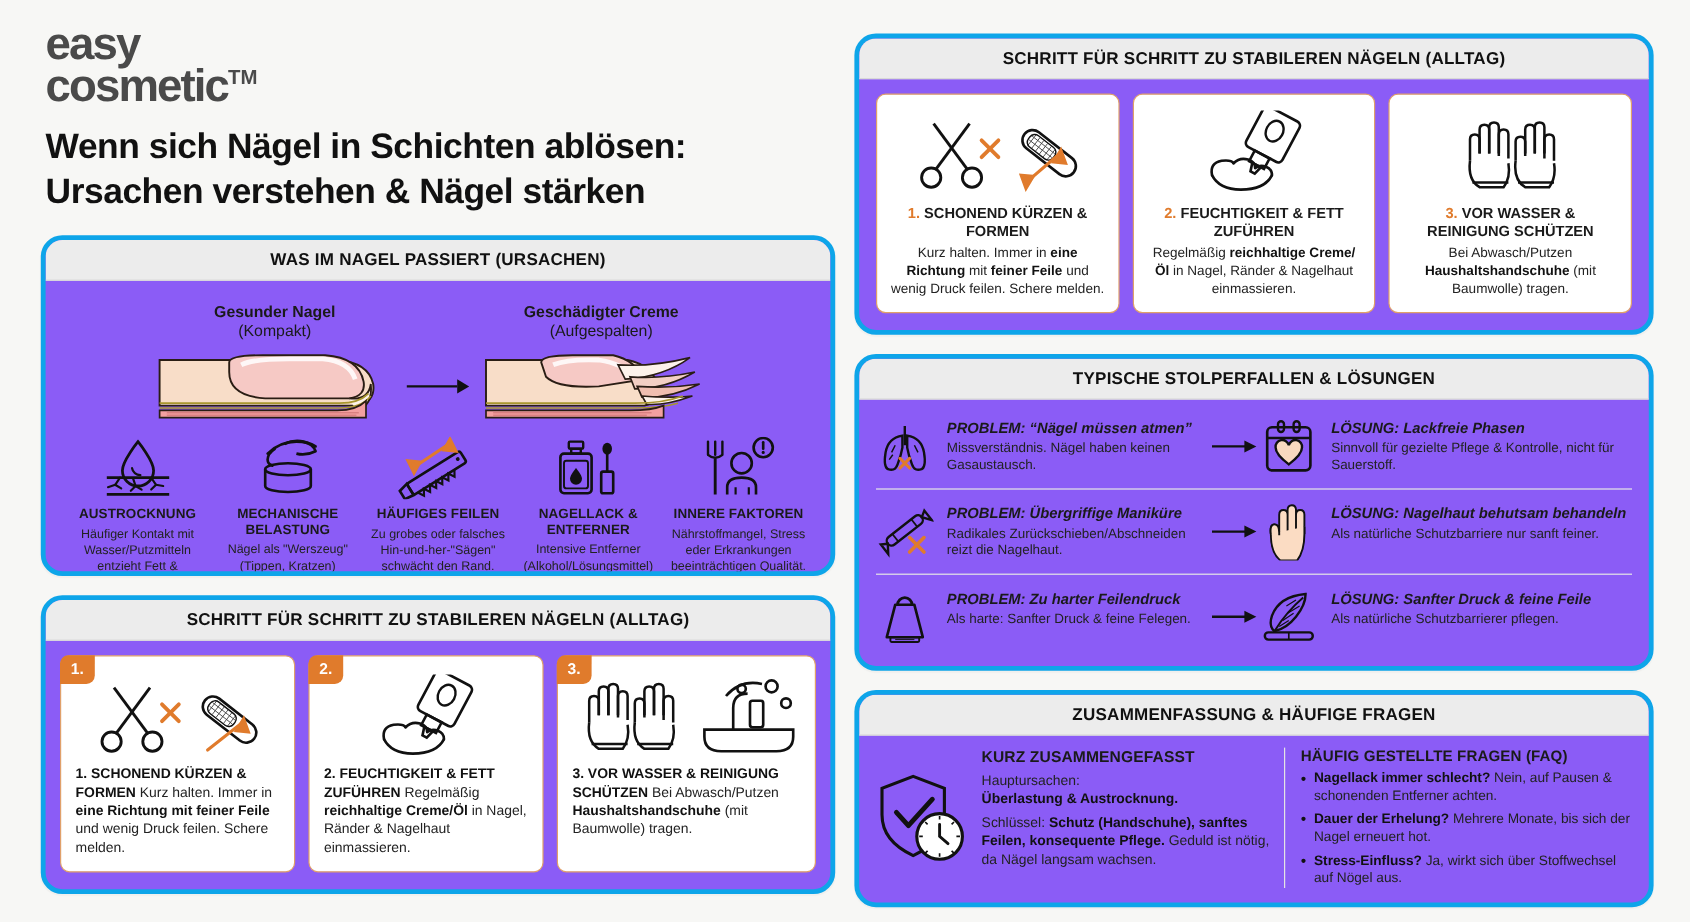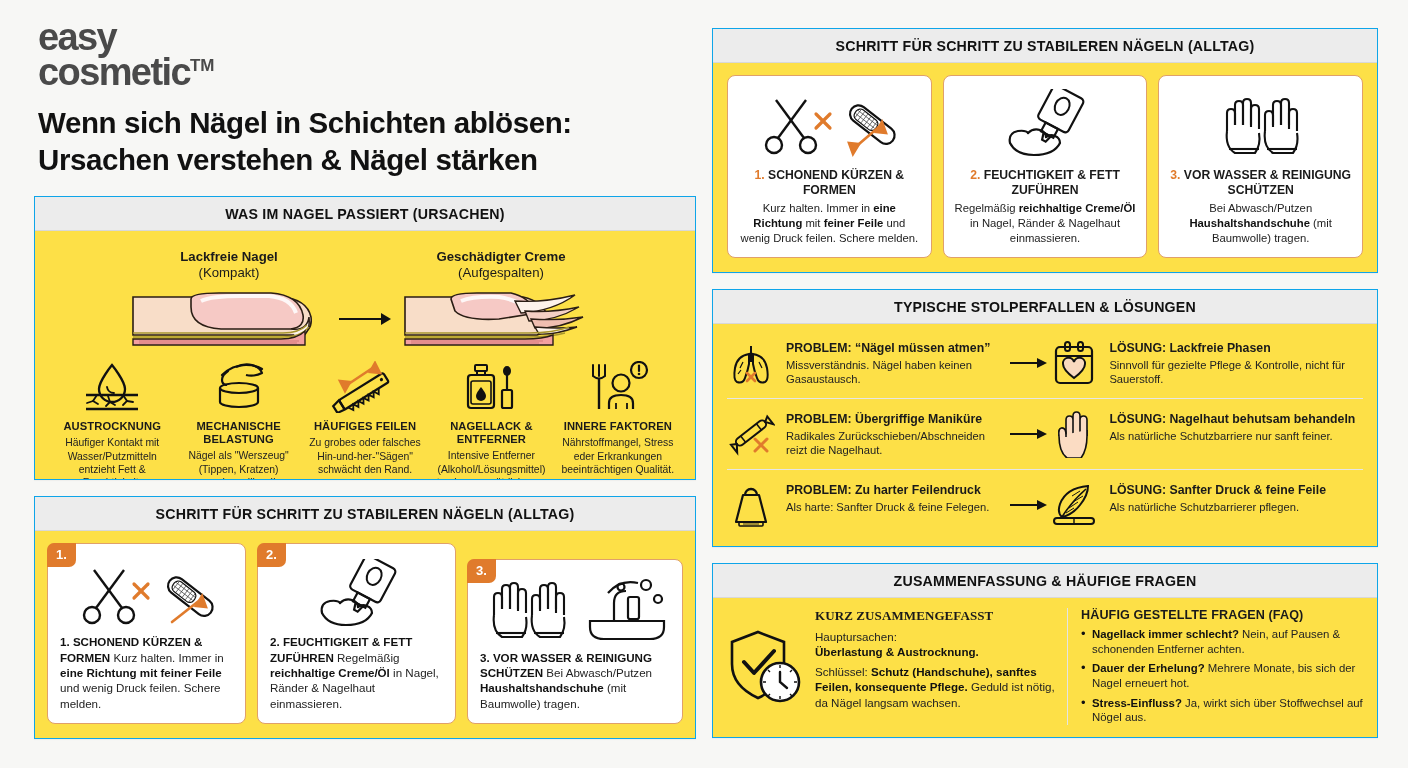--- a/index.html
+++ b/index.html
@@ -25,23 +25,23 @@
   .brand-tm { font-size: 17px; vertical-align: super; letter-spacing: 0; font-weight: bold; }
 
   .headline {
     margin: 14px 0 0 4px;
     font-size: 29.5px; font-weight: bold; line-height: 1.26;
     letter-spacing: -0.4px; color: #111;
   }
 
   
   .panel {
-    background: #fde047;
-    border: 1px solid #0ea5e9;
-    border-radius: 0;
+    background: #8b5cf6;
+    border: 4px solid #0ea5e9;
+    border-radius: 18px;
     overflow: hidden;
     box-shadow: 0 1px 1px rgba(0,0,0,0.03);
   }
   .panel-head {
     background: #ececec;
     border-bottom: 1px solid #d8d8d8;
     text-align: center;
     font-weight: bold;
     font-size: 14.2px;
     letter-spacing: 0.2px;
@@ -65,21 +65,21 @@
   .cause-row { display: flex; margin-top: 12px; }
   .cause { flex: 1; text-align: center; padding: 0 4px; }
   .cause-ico { height: 54px; display: flex; align-items: flex-end; justify-content: center; }
   .cause-title {
     font-size: 11.2px; font-weight: bold; margin-top: 7px; line-height: 1.16;
     letter-spacing: 0.1px;
   }
   .cause-desc { font-size: 10.4px; line-height: 1.27; margin-top: 3px; color: #222; }
 
   
-  .steps-grid { display: flex; gap: 11px; align-items: flex-end; }
+  .steps-grid { display: flex; gap: 11px; }
   .step-card {
     flex: 1; border: 1.4px solid #e0a06a; border-radius: 8px;
     position: relative; background: #fff;
   }
   
   .step-card.var-badge { padding: 14px 12px 12px; }
   .badge {
     position: absolute; left: -1px; top: -1px;
     background: #e07b2c; color: #fff; font-weight: bold; font-size: 13px;
     padding: 4px 9px 5px 9px;
@@ -102,31 +102,31 @@
   #steps-panel-left .panel-body { padding: 12px 12px 14px; }
 
   
   #pitfalls-panel { margin-top: 16px; }
   #pitfalls-panel .panel-body { padding: 4px 14px 6px; }
   .pf-row { display: flex; align-items: center; padding: 11px 0 11px; border-bottom: 1px solid #e6e6e6; }
   .pf-row:last-child { border-bottom: none; }
   .pf-side { display: flex; align-items: flex-start; gap: 11px; width: 285px; }
   .pf-ico { width: 48px; min-width: 48px; height: 48px; display: flex; align-items: center; justify-content: center; }
   .pf-txt { padding-top: 2px; }
-  .pf-head { font-size: 12.3px; font-weight: bold; line-height: 1.2; }
+  .pf-head { font-size: 12.3px; font-weight: bold; line-height: 1.2; font-style: italic; }
   .pf-desc { font-size: 11.2px; line-height: 1.26; margin-top: 2px; color: #222; }
   .pf-arrow { width: 46px; display: flex; justify-content: center; align-items: center; }
   .pf-side.sol { width: 320px; }
 
   
   #summary-panel { margin-top: 16px; }
   #summary-panel .panel-body { padding: 10px 14px 12px; display: flex; gap: 10px; }
   .sum-left { display: flex; gap: 10px; width: 330px; }
   .sum-ico { width: 78px; min-width: 78px; display: flex; align-items: center; justify-content: center; }
-  .sum-head { font-size: 13px; font-weight: bold; letter-spacing: 0.1px; font-family: Liberation Serif, serif; }
+  .sum-head { font-size: 13px; font-weight: bold; letter-spacing: 0.1px; }
   .sum-p { font-size: 11.6px; line-height: 1.3; margin-top: 5px; color: #222; }
   .sum-p b { font-weight: bold; color: #111; }
   .sum-right { flex: 1; border-left: 1px solid #e4e4e4; padding-left: 13px; }
   .faq-head { font-size: 12.6px; font-weight: bold; letter-spacing: 0.1px; }
   .faq-list { list-style: none; margin-top: 4px; }
   .faq-list li {
     font-size: 11.4px; line-height: 1.28; margin-top: 5px;
     padding-left: 11px; position: relative; color: #222;
   }
   .faq-list li:before {
@@ -150,21 +150,21 @@
 
     <div class="headline">Wenn sich Nägel in Schichten ablösen: Ursachen verstehen &amp; Nägel stärken</div>
 
     <div class="panel" id="causes-panel">
       <div class="panel-head">WAS IM NAGEL PASSIERT (URSACHEN)</div>
       <div class="panel-body">
 
         <div class="nail-compare">
           <div class="nail-block">
             <div class="nail-cap">
-              <span>Lackfreie Nagel</span><br>
+              <span>Gesunder Nagel</span><br>
               <span class="sub">(Kompakt)</span>
             </div>
             <div class="nail-svg">
               <svg width="190" height="58" viewBox="0 0 190 58">
                 <path d="M2 8 H150 Q176 10 180 28 Q182 42 168 46 H2 Z" fill="#f8ddc8" stroke="#2a1d14" stroke-width="1.6"></path>
                 <path d="M60 10 Q60 4 88 4 H140 Q168 6 172 26 Q174 38 160 40 H90 Q60 38 60 18 Z" fill="#f6c9c5" stroke="#2a1d14" stroke-width="1.6"></path>
                 <path d="M70 12 Q80 7 110 7 H138 Q160 9 165 24" fill="none" stroke="#ffffff" stroke-width="4" opacity="0.85"></path>
                 <path d="M160 40 Q176 42 178 28 Q180 46 166 50" fill="#fdf2ea" stroke="#2a1d14" stroke-width="1.5"></path>
                 <path d="M2 44 H152 Q168 44 176 36" fill="none" stroke="#a8962e" stroke-width="1.4"></path>
                 <path d="M2 48 H152 Q170 48 178 38" fill="none" stroke="#a8962e" stroke-width="1.4"></path>

